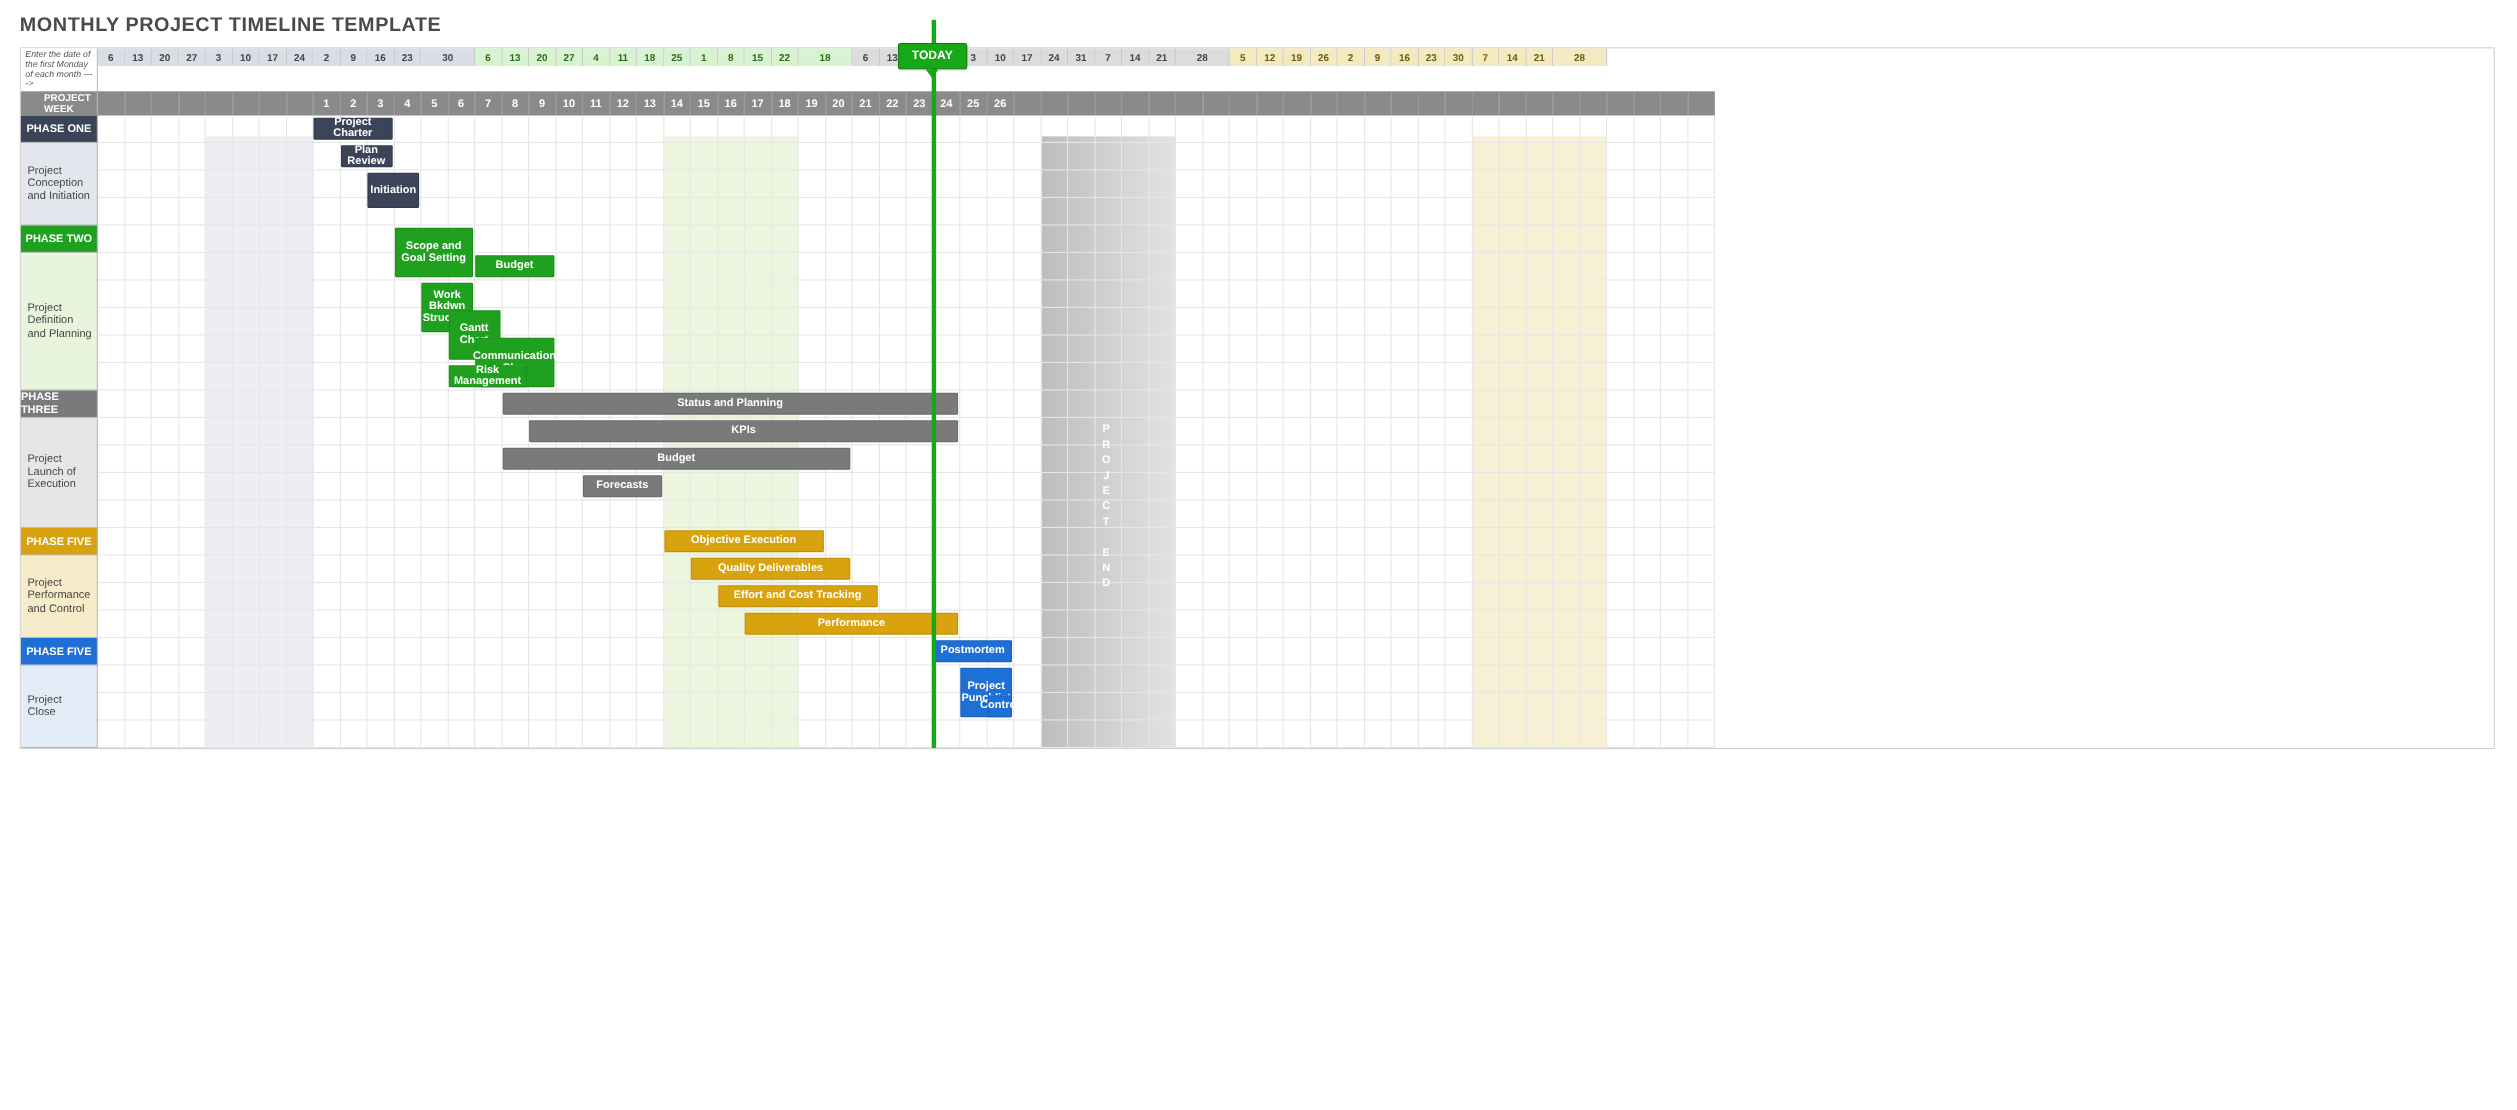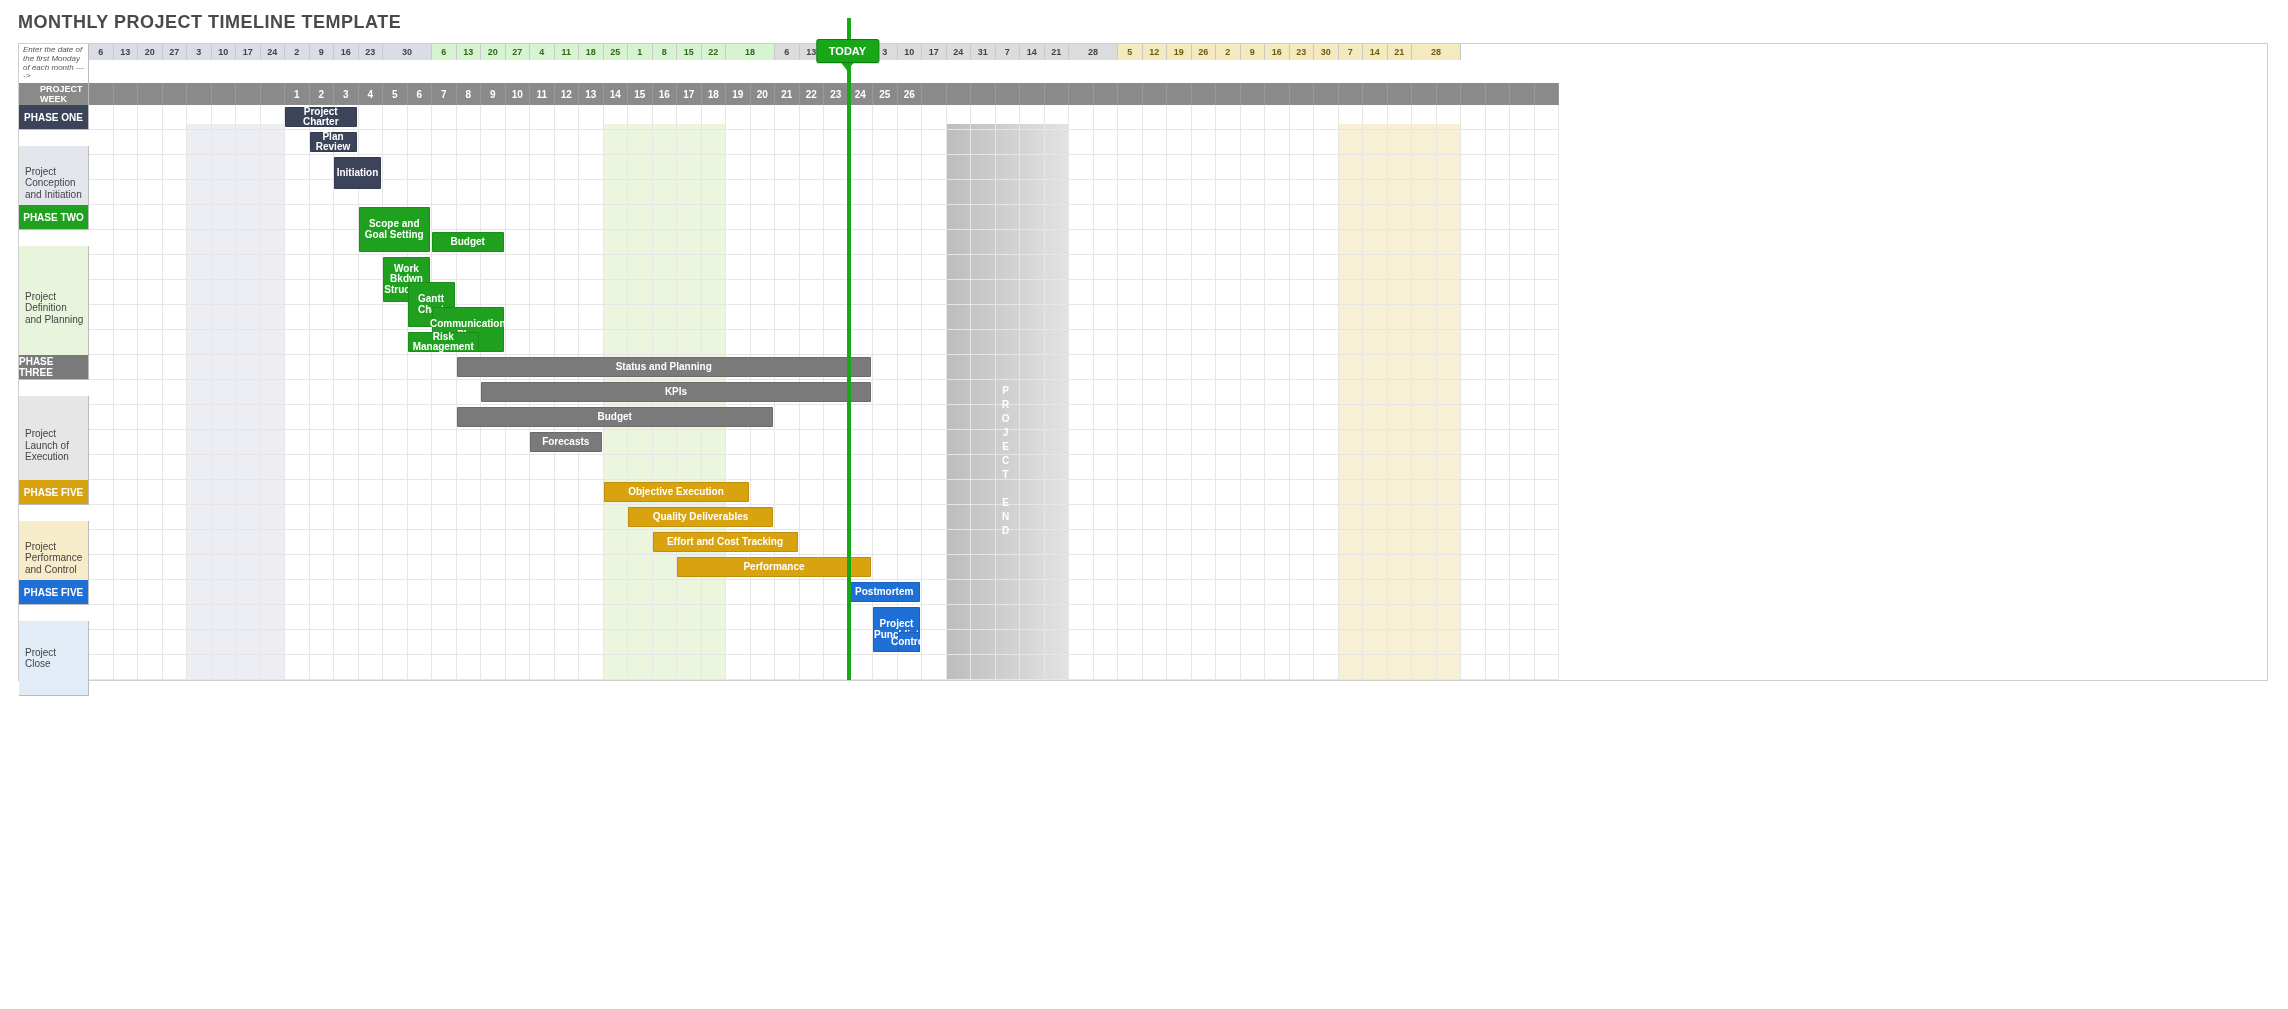--- a/index.html
+++ b/index.html
@@ -11,21 +11,21 @@
   .grid { display:grid; }
   .qcell  { display:flex; align-items:center; justify-content:center; color:#fff; font-weight:700; font-size:12px; height:24px; border-right:1px solid #aaa;}
   .mcell  { display:flex; align-items:center; justify-content:center; color:#fff; font-weight:700; font-size:10px; height:18px; border-right:1px solid #999;}
   .dcell  { display:flex; align-items:center; justify-content:center; font-weight:700; font-size:9px; height:16px; border-right:1px solid #c9c9c9; }
   .wcell  { display:flex; align-items:center; justify-content:center; color:#fff; font-weight:700; font-size:10px; height:22px; border-right:1px solid #9a9a9a; background:#8a8a8a; }
   .rcell  { height:100%; border-right:1px solid #e6e6e6; border-bottom:1px solid #e6e6e6; }
 
   .side-note { font-size:8px; font-style:italic; color:#555; display:flex; align-items:center; padding:2px 4px; line-height:1.1; background:#fff; border-right:1px solid #bbb;}
   .side-week { display:flex; align-items:center; font-weight:700; font-size:9px; color:#fff; background:#8a8a8a; padding-left:21px; border-right:1px solid #bbb;}
   .ph { display:flex; align-items:center; justify-content:center; color:#fff; font-weight:800; font-size:10px; border-right:1px solid #bbb; border-bottom:1px solid #bbb;}
-  .grp { display:flex; align-items:center; padding-left:6px; font-size:10px; color:#444; border-right:1px solid #bbb; border-bottom:1px solid #bbb; line-height:1.15;margin-top:16px;}
+  .grp { display:flex; align-items:center; padding-left:6px; font-size:10px; color:#444; border-right:1px solid #bbb; border-bottom:1px solid #bbb; line-height:1.15;}
 
   .q1 { background:#2c3242; }
   .q2 { background:#1aa41a; }
   .q3 { background:#6c6c6c; }
   .q4 { background:#a88c17; }
 
   .m-q1 { background:#3b4459; }
   .m-q2 { background:#2bb82b; }
   .m-q3 { background:#828282; }
   .m-q4 { background:#c2a426; }

